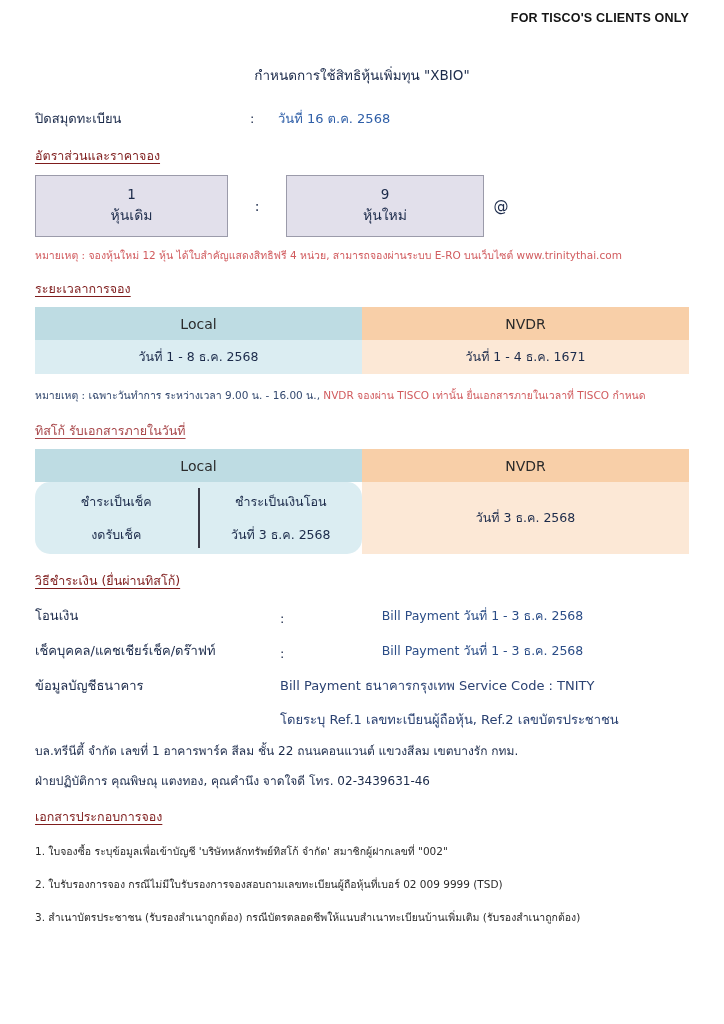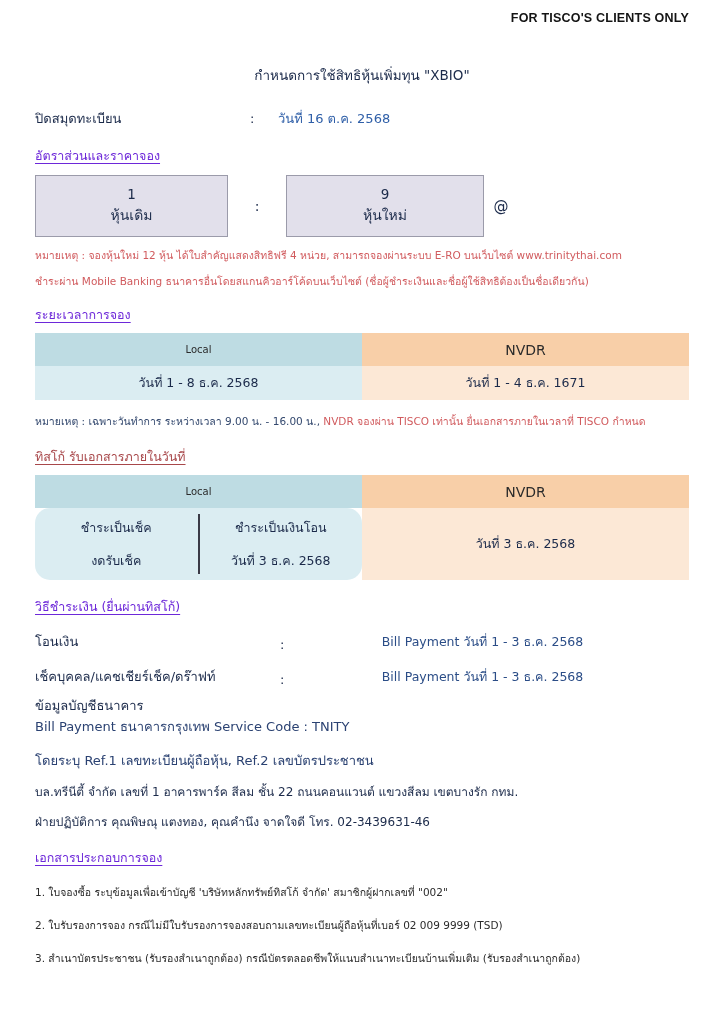--- a/index.html
+++ b/index.html
@@ -31,21 +31,21 @@
   .kv-row { display: flex; align-items: baseline; margin-top: 22px; }
   .kv-label { width: 215px; font-size: 13px; color: #1b2a4a; }
   .kv-colon { width: 28px; font-size: 13px; color: #1b2a4a; }
   .kv-value { font-size: 13px; color: #2f5fa8; }
 
   .sec-head {
     margin-top: 17px; font-size: 12.5px;
     text-decoration: underline; text-underline-offset: 3px;
     display: inline-block;
   }
-  .sec-head.blue { color: #6d28d9; }
+  .sec-head.blue { color: #7f1d1d; }
   .sec-head.red  { color: #a8474a; }
 
   
   .ratio-wrap { display: flex; align-items: center; margin-top: 9px; }
   .ratio-box {
     background: #e2e0eb; border: 1px solid #9b9baa;
     height: 62px; display: flex; flex-direction: column;
     align-items: center; justify-content: center; gap: 2px;
   }
   .rb1 { width: 193px; }
@@ -68,42 +68,42 @@
   .note-dark .r { color: #d15b5e; }
 
   
   table.tbl {
     width: 654px; border-collapse: collapse; margin-top: 8px;
     table-layout: fixed;
   }
   table.tbl th, table.tbl td {
     border: 0; text-align: center; font-weight: 400;
   }
-  th.local-h { background: #bedce3; color: #2b2b2b; font-size: 10px; height: 33px; }
+  th.local-h { background: #bedce3; color: #2b2b2b; font-size: 14px; height: 33px; }
   th.nvdr-h  { background: #f8cfa8; color: #2b2b2b; font-size: 14px; height: 33px; }
   td.local-b { background: #dbedf2; color: #1b2a4a; font-size: 12.5px; height: 34px; }
   td.nvdr-b  { background: #fce8d6; color: #1b2a4a; font-size: 12.5px; height: 34px; }
 
   
   td.local-split { background: #dbedf2; padding: 0; height: 72px; vertical-align: top; border-radius: 15px; }
   .split-inner { display: flex; height: 72px; }
   .split-cell {
     flex: 1; display: flex; flex-direction: column;
     align-items: center; justify-content: center; gap: 13px;
     font-size: 12.5px; color: #1b2a4a;
   }
   .split-div { width: 2px; background: #3a3a46; margin: 6px 0; }
   td.nvdr-split { background: #fce8d6; color: #1b2a4a; font-size: 12.5px; height: 72px; }
 
   
   .pay-row { display: flex; align-items: flex-end; margin-top: 14px; }
   .pay-label { width: 245px; font-size: 13px; color: #1b2a4a; }
   .pay-colon { width: 30px; font-size: 13px; color: #1b2a4a; }
   .pay-value { font-size: 12.5px; color: #2b4d87; width: 345px; text-align: center; }
-  .bank-row { display: flex; margin-top: 8px; flex-direction: column; }
+  .bank-row { display: flex; margin-top: 14px; }
   .bank-lines { font-size: 13px; color: #2b4272; }
   .bank-lines div { margin-bottom: 13px; }
   .bank-lines div:last-child { margin-bottom: 0; }
 
   .contact-line { font-size: 12px; color: #1b2a4a; margin-top: 11px; }
 
   .doc-item { font-size: 10.5px; color: #2b2b2b; margin-top: 16px; }
   .doc-item:first-of-type { margin-top: 18px; }
 </style>
 </head>
@@ -132,21 +132,20 @@
     </div>
     <div class="ratio-sep">:</div>
     <div class="ratio-box rb2">
       <div class="ratio-num">9</div>
       <div class="ratio-unit">หุ้นใหม่</div>
     </div>
     <div class="ratio-sep at">@</div>
   </div>
 
   <div class="note-red">หมายเหตุ : จองหุ้นใหม่ 12 หุ้น ได้ใบสำคัญแสดงสิทธิฟรี 4 หน่วย, สามารถจองผ่านระบบ E-RO บนเว็บไซต์  www.trinitythai.com</div>
-  <div class="note-red gap">ชำระผ่าน Mobile Banking ธนาคารอื่นโดยสแกนคิวอาร์โค้ดบนเว็บไซต์ (ชื่อผู้ชำระเงินและชื่อผู้ใช้สิทธิต้องเป็นชื่อเดียวกัน)</div>
 
   <div class="sec-head blue">ระยะเวลาการจอง</div>
 
   <table class="tbl">
     <tbody>
         <tr>
       <th class="local-h">Local</th>
       <th class="nvdr-h">NVDR</th>
     </tr>
     <tr>

